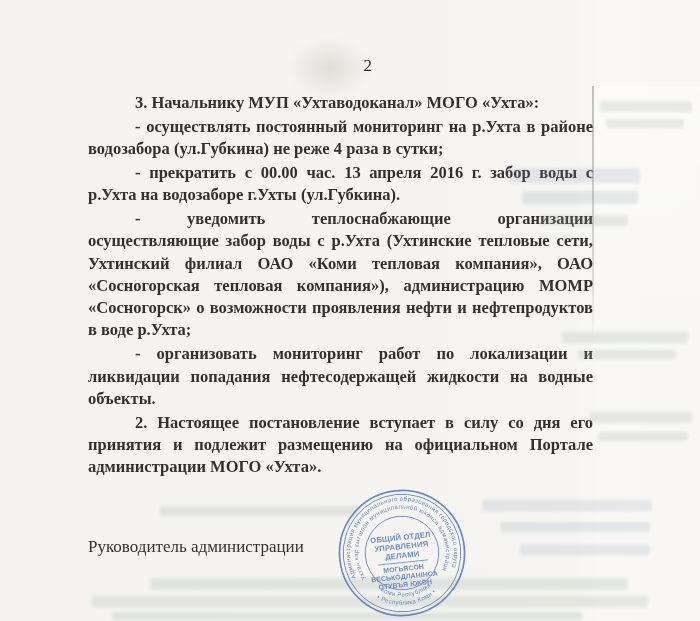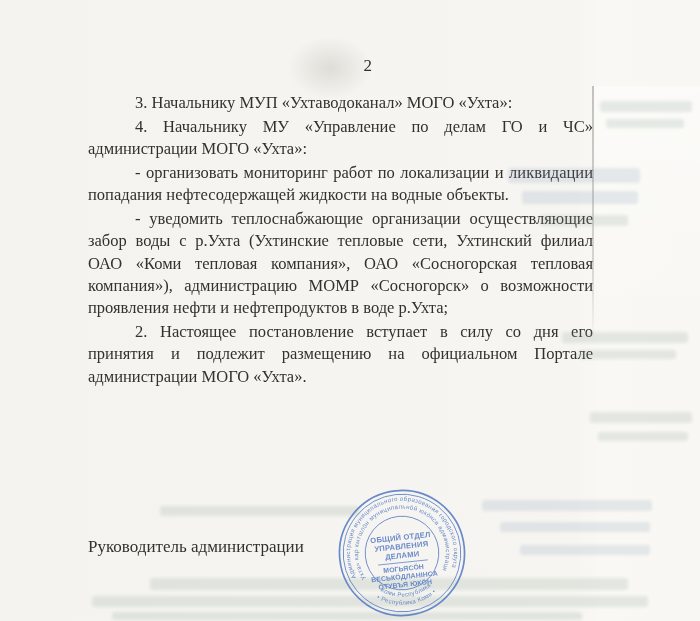--- a/index.html
+++ b/index.html
@@ -18,21 +18,21 @@
   }
   .fold-line{
     position:absolute;left:592px;top:86px;width:2px;height:255px;
     background:linear-gradient(to bottom, rgba(150,148,140,.55), rgba(150,148,140,.35) 70%, rgba(150,148,140,0));
   }
   .fold-shade{
     position:absolute;left:594px;top:86px;width:106px;height:250px;
     background:linear-gradient(to bottom, rgba(255,255,255,.45), rgba(255,255,255,0));
     pointer-events:none;
   }
-  .body-text{position:absolute;left:88px;top:92px;width:505px;}
+  .body-text{position:absolute;left:88px;top:92px;width:505px;font-weight:bold;}
   .body-text p{
     margin:0 0 1.5px 0;font-size:16.5px;line-height:22.3px;
     text-indent:47px;text-align:justify;
   }
   .signature-row{
     position:absolute;left:88px;top:537px;width:564px;
     display:flex;justify-content:space-between;align-items:flex-end;
     font-size:17px;
   }
   .ghost{position:absolute;border-radius:3px;filter:blur(1.4px);pointer-events:none;}
@@ -52,23 +52,24 @@
 
 <div class="page">
 
   <div class="page-number">2</div>
 
   <div class="fold-line"></div>
   <div class="fold-shade"></div>
 
   <div class="body-text">
     <p>3. Начальнику МУП «Ухтаводоканал» МОГО «Ухта»:</p>
-    <p>4. Начальнику МУ «Управление по делам ГО и ЧС» администрации МОГО «Ухта»:</p>
+    <p>- осуществлять постоянный мониторинг на р.Ухта в районе водозабора (ул.Губкина) не реже 4 раза в сутки;</p>
+    <p>- прекратить с 00.00 час. 13 апреля 2016 г. забор воды с р.Ухта на водозаборе г.Ухты (ул.Губкина).</p>
+    <p>- уведомить теплоснабжающие организации осуществляющие забор воды с р.Ухта (Ухтинские тепловые сети, Ухтинский филиал ОАО «Коми тепловая компания», ОАО «Сосногорская тепловая компания»), администрацию МОМР «Сосногорск» о возможности проявления нефти и нефтепродуктов в воде р.Ухта;</p>
     <p>- организовать мониторинг работ по локализации и ликвидации попадания нефтесодержащей жидкости на водные объекты.</p>
-    <p>- уведомить теплоснабжающие организации осуществляющие забор воды с р.Ухта (Ухтинские тепловые сети, Ухтинский филиал ОАО «Коми тепловая компания», ОАО «Сосногорская тепловая компания»), администрацию МОМР «Сосногорск» о возможности проявления нефти и нефтепродуктов в воде р.Ухта;</p>
     <p>2. Настоящее постановление вступает в силу со дня его принятия и подлежит размещению на официальном Портале администрации МОГО «Ухта».</p>
   </div>
 
   <div class="ghost g" style="left:600px;top:101px;width:92px;height:11px;"></div>
   <div class="ghost g" style="left:606px;top:119px;width:78px;height:9px;"></div>
   <div class="ghost b" style="left:508px;top:168px;width:132px;height:15px;"></div>
   <div class="ghost b" style="left:522px;top:191px;width:116px;height:13px;"></div>
   <div class="ghost g" style="left:540px;top:215px;width:88px;height:11px;"></div>
   <div class="ghost g" style="left:562px;top:332px;width:126px;height:11px;"></div>
   <div class="ghost g" style="left:578px;top:350px;width:98px;height:9px;"></div>

